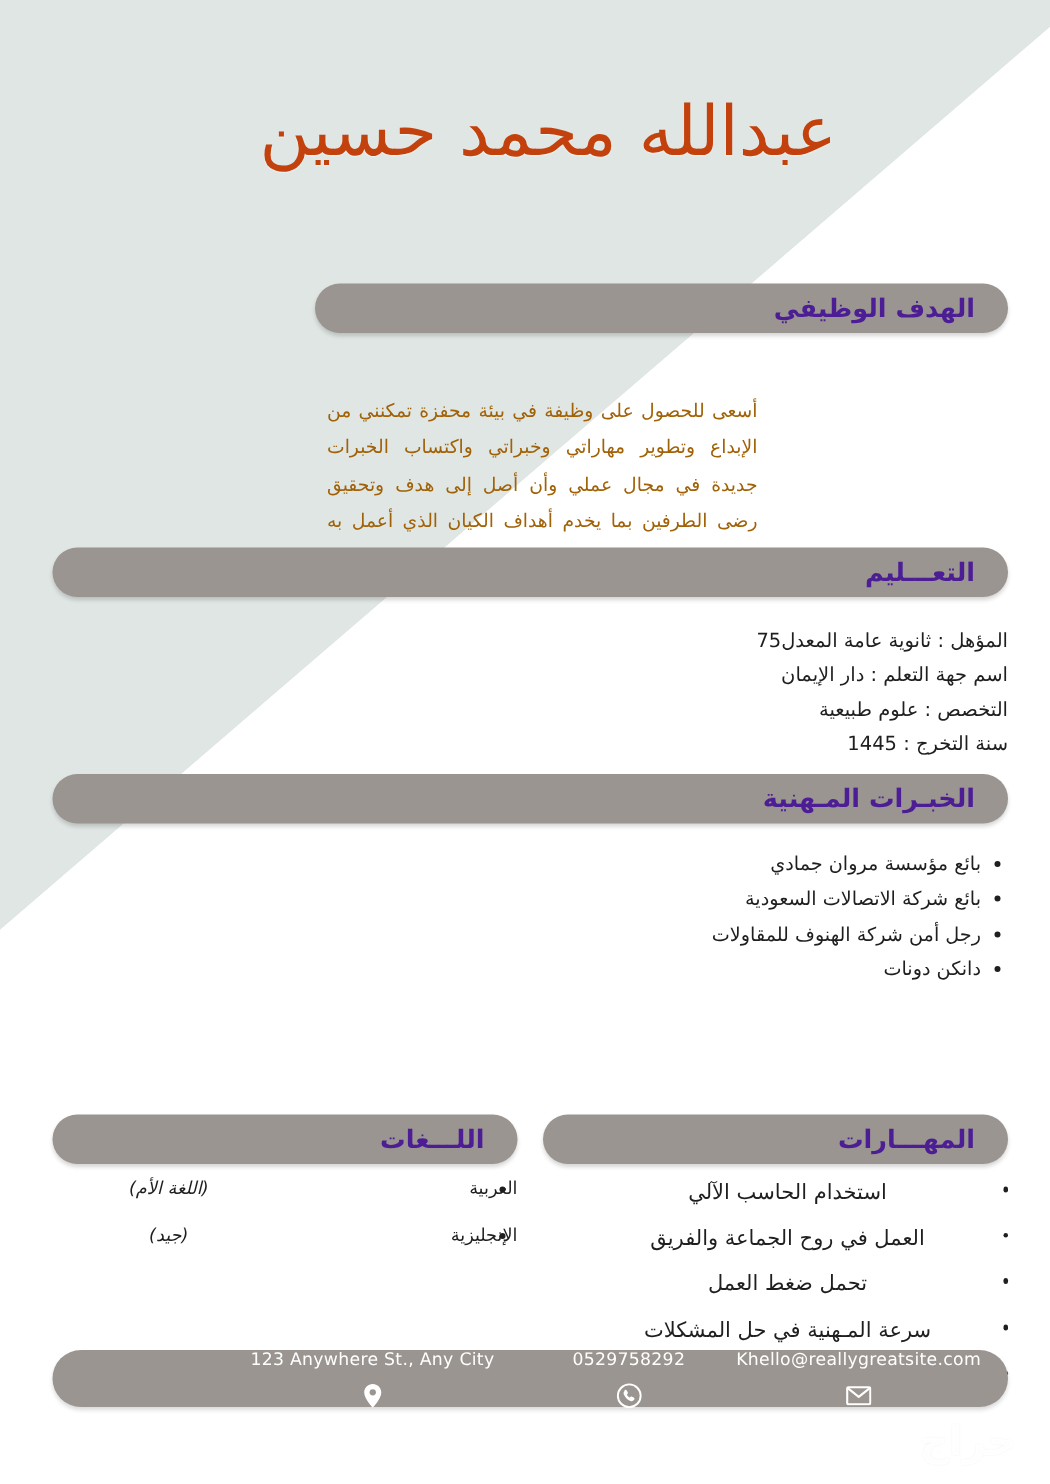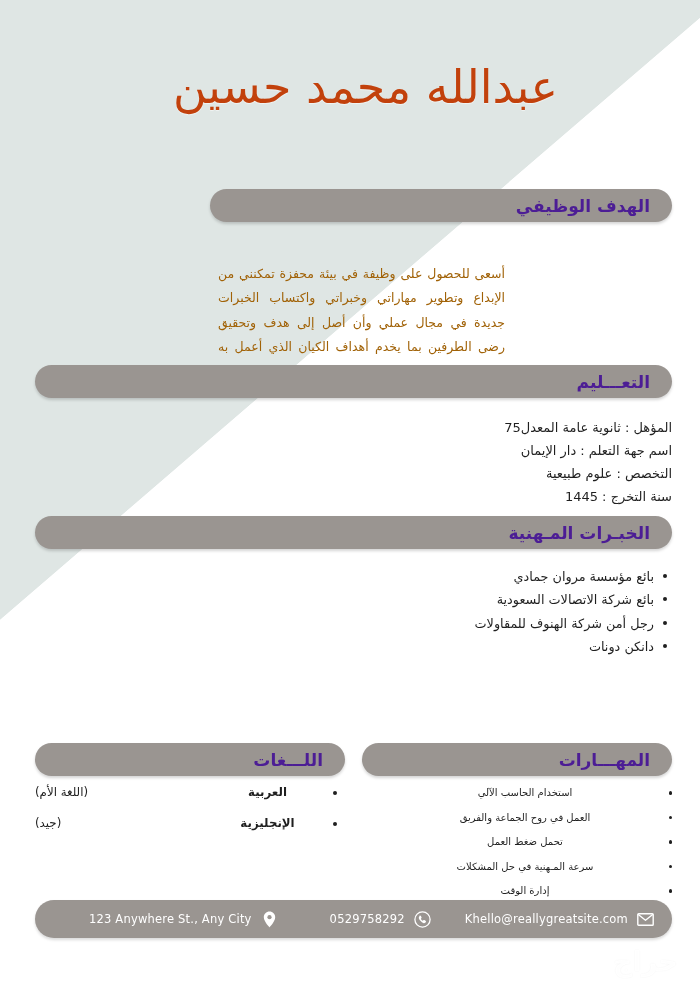--- a/index.html
+++ b/index.html
@@ -142,21 +142,21 @@
   
   .skills-list {
     position: absolute;
     top: 785px;
     right: 28px;
     width: 310px;
     z-index: 3;
     margin: 0;
     padding: 0;
     list-style: none;
-    font-size: 10px;
+    font-size: 14px;
     line-height: 1.55;
     color: #1f1f1f;
   }
   .skills-list li {
     position: relative;
     padding: 0 0 0 16px;
     margin-bottom: 9px;
     text-align: center;
     white-space: nowrap;
   }
@@ -181,39 +181,39 @@
     font-size: 11.8px;
     color: #1f1f1f;
   }
   .lang-row {
     display: flex;
     align-items: center;
     margin-bottom: 17px;
   }
   .lang-name {
     width: 50%;
-    text-align: center;
+    text-align: right;
     position: relative;
     white-space: nowrap;
-    font-weight: bold;
   }
   .lang-name::before {
     content: "";
     position: absolute;
     right: 8px;
     top: 6px;
     width: 4px;
     height: 4px;
     border-radius: 50%;
     background: #1f1f1f;
   }
   .lang-level {
     width: 50%;
-    text-align: left;
-    white-space: nowrap;
+    text-align: center;
+    white-space: nowrap;
+    font-style: italic;
   }
 
   
   .footer-bar {
     position: absolute;
     top: 900px;
     left: 35px;
     right: 28px;
     height: 38px;
     background: #9a9591;
@@ -223,21 +223,21 @@
     display: flex;
     flex-direction: row-reverse;
     align-items: center;
     justify-content: flex-start;
     padding: 0 18px;
     box-sizing: border-box;
     direction: ltr;
   }
   .contact {
     display: flex;
-    flex-direction: row;
+    flex-direction: column;
     align-items: center;
     gap: 9px;
     color: #ffffff;
     font-size: 11.5px;
     white-space: nowrap;
   }
   #contact-email { margin-right: 0; }
   #contact-phone { margin-right: 34px; }
   #contact-address { margin-right: 52px; }
   .contact-text { letter-spacing: 0.2px; }

